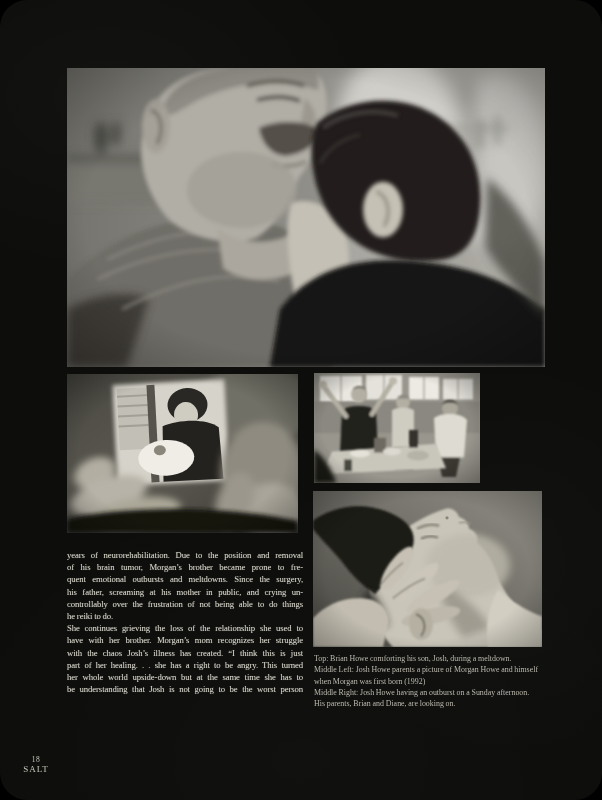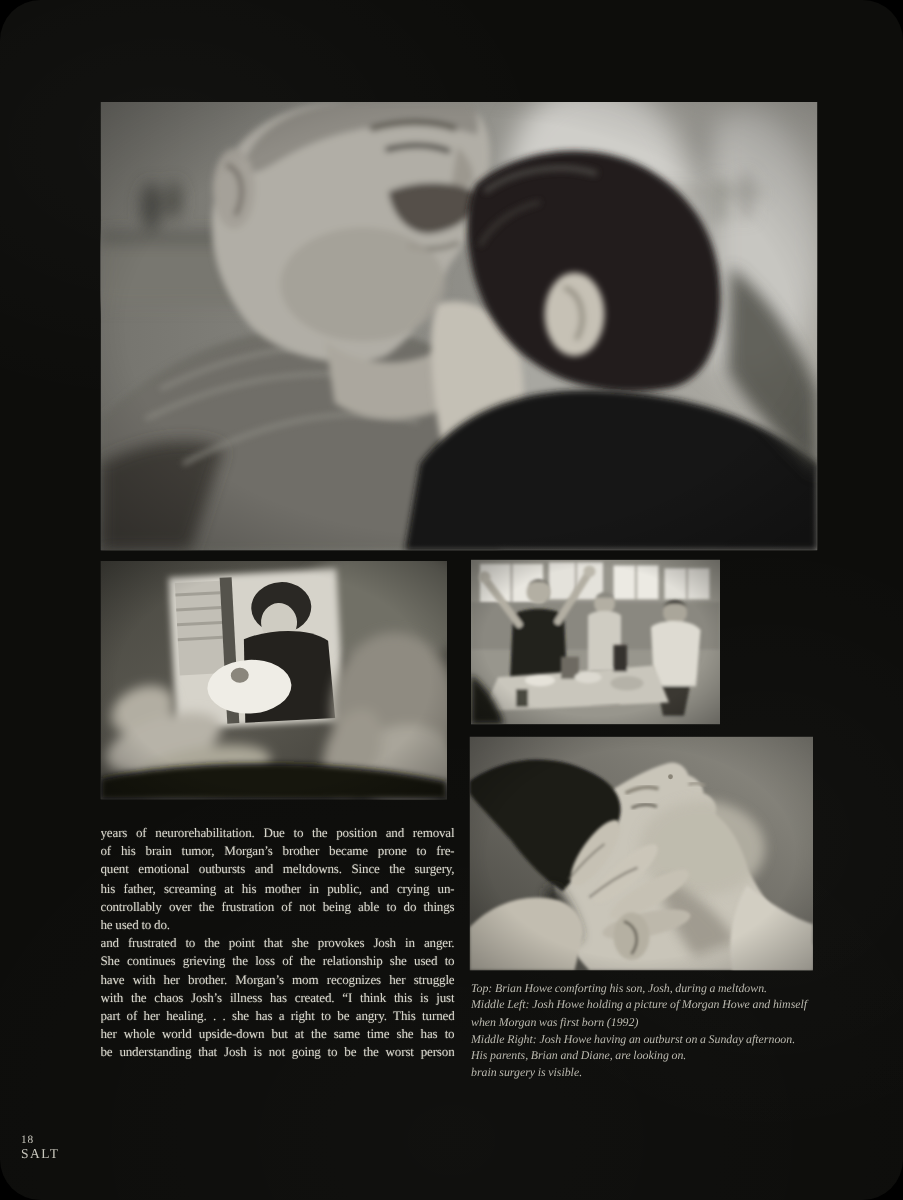--- a/index.html
+++ b/index.html
@@ -25,27 +25,27 @@
     color:#d8d6cc;font-size:8.7px;line-height:12.2px;
     letter-spacing:-0.1px;word-spacing:-0.2px;
     text-shadow:0 0 1px rgba(216,214,204,0.35);
   }
   .bodytext .line{height:12.2px;overflow:hidden;text-align:justify;text-align-last:justify;}
   .bodytext .line.end{text-align-last:left;}
   .bodytext .line.indent{text-indent:13px;}
 
   .captions{
     position:absolute;left:314px;top:653px;width:235px;
-    color:#bcbab0;font-size:7.9px;line-height:11.3px;font-style:italic;
+    color:#bcbab0;font-size:7.9px;line-height:11.3px;
     letter-spacing:0;word-spacing:-0.2px;
   }
   .captions .cline{height:11.3px;overflow:hidden;}
 
   .folio{
-    position:absolute;left:14px;top:755px;width:44px;text-align:left;
+    position:absolute;left:14px;top:755px;width:44px;text-align:center;
     color:#c9c7bd;
   }
   .folio-num{font-size:7.5px;line-height:9px;letter-spacing:0.5px;}
   .folio-mag{font-size:9px;line-height:10px;letter-spacing:1px;}
 </style>
 </head>
 <body>
 
 <div class="page">
 
@@ -285,37 +285,35 @@
       <rect width="229" height="157" fill="url(#rvig)"></rect>
     </svg>
   </figure>
 
   <div class="bodytext">
     <div class="line">years of neurorehabilitation. Due to the position and removal</div>
     <div class="line">of his brain tumor, Morgan’s brother became prone to fre-</div>
     <div class="line">quent emotional outbursts and meltdowns. Since the surgery,</div>
     <div class="line">his father, screaming at his mother in public, and crying un-</div>
     <div class="line">controllably over the frustration of not being able to do things</div>
-    <div class="line end">he used to do.</div>
-    <div class="line">and frustrated to the point that she provokes Josh in anger.</div>
+    <div class="line end">he reiki to do.</div>
     <div class="line">She continues grieving the loss of the relationship she used to</div>
     <div class="line">have with her brother. Morgan’s mom recognizes her struggle</div>
     <div class="line">with the chaos Josh’s illness has created. “I think this is just</div>
     <div class="line">part of her healing. . . she has a right to be angry. This turned</div>
     <div class="line">her whole world upside-down but at the same time she has to</div>
     <div class="line">be understanding that Josh is not going to be the worst person</div>
   </div>
 
   <div class="captions">
     <div class="cline">Top: Brian Howe comforting his son, Josh, during a meltdown.</div>
-    <div class="cline">Middle Left: Josh Howe holding a picture of Morgan Howe and himself</div>
+    <div class="cline">Middle Left: Josh Howe parents a picture of Morgan Howe and himself</div>
     <div class="cline">when Morgan was first born (1992)</div>
     <div class="cline">Middle Right: Josh Howe having an outburst on a Sunday afternoon.</div>
     <div class="cline">His parents, Brian and Diane, are looking on.</div>
-    <div class="cline">brain surgery is visible.</div>
   </div>
 
   <div class="folio">
     <div class="folio-num">18</div>
     <div class="folio-mag">SALT</div>
   </div>
 
 </div>
 
 </body></html>

